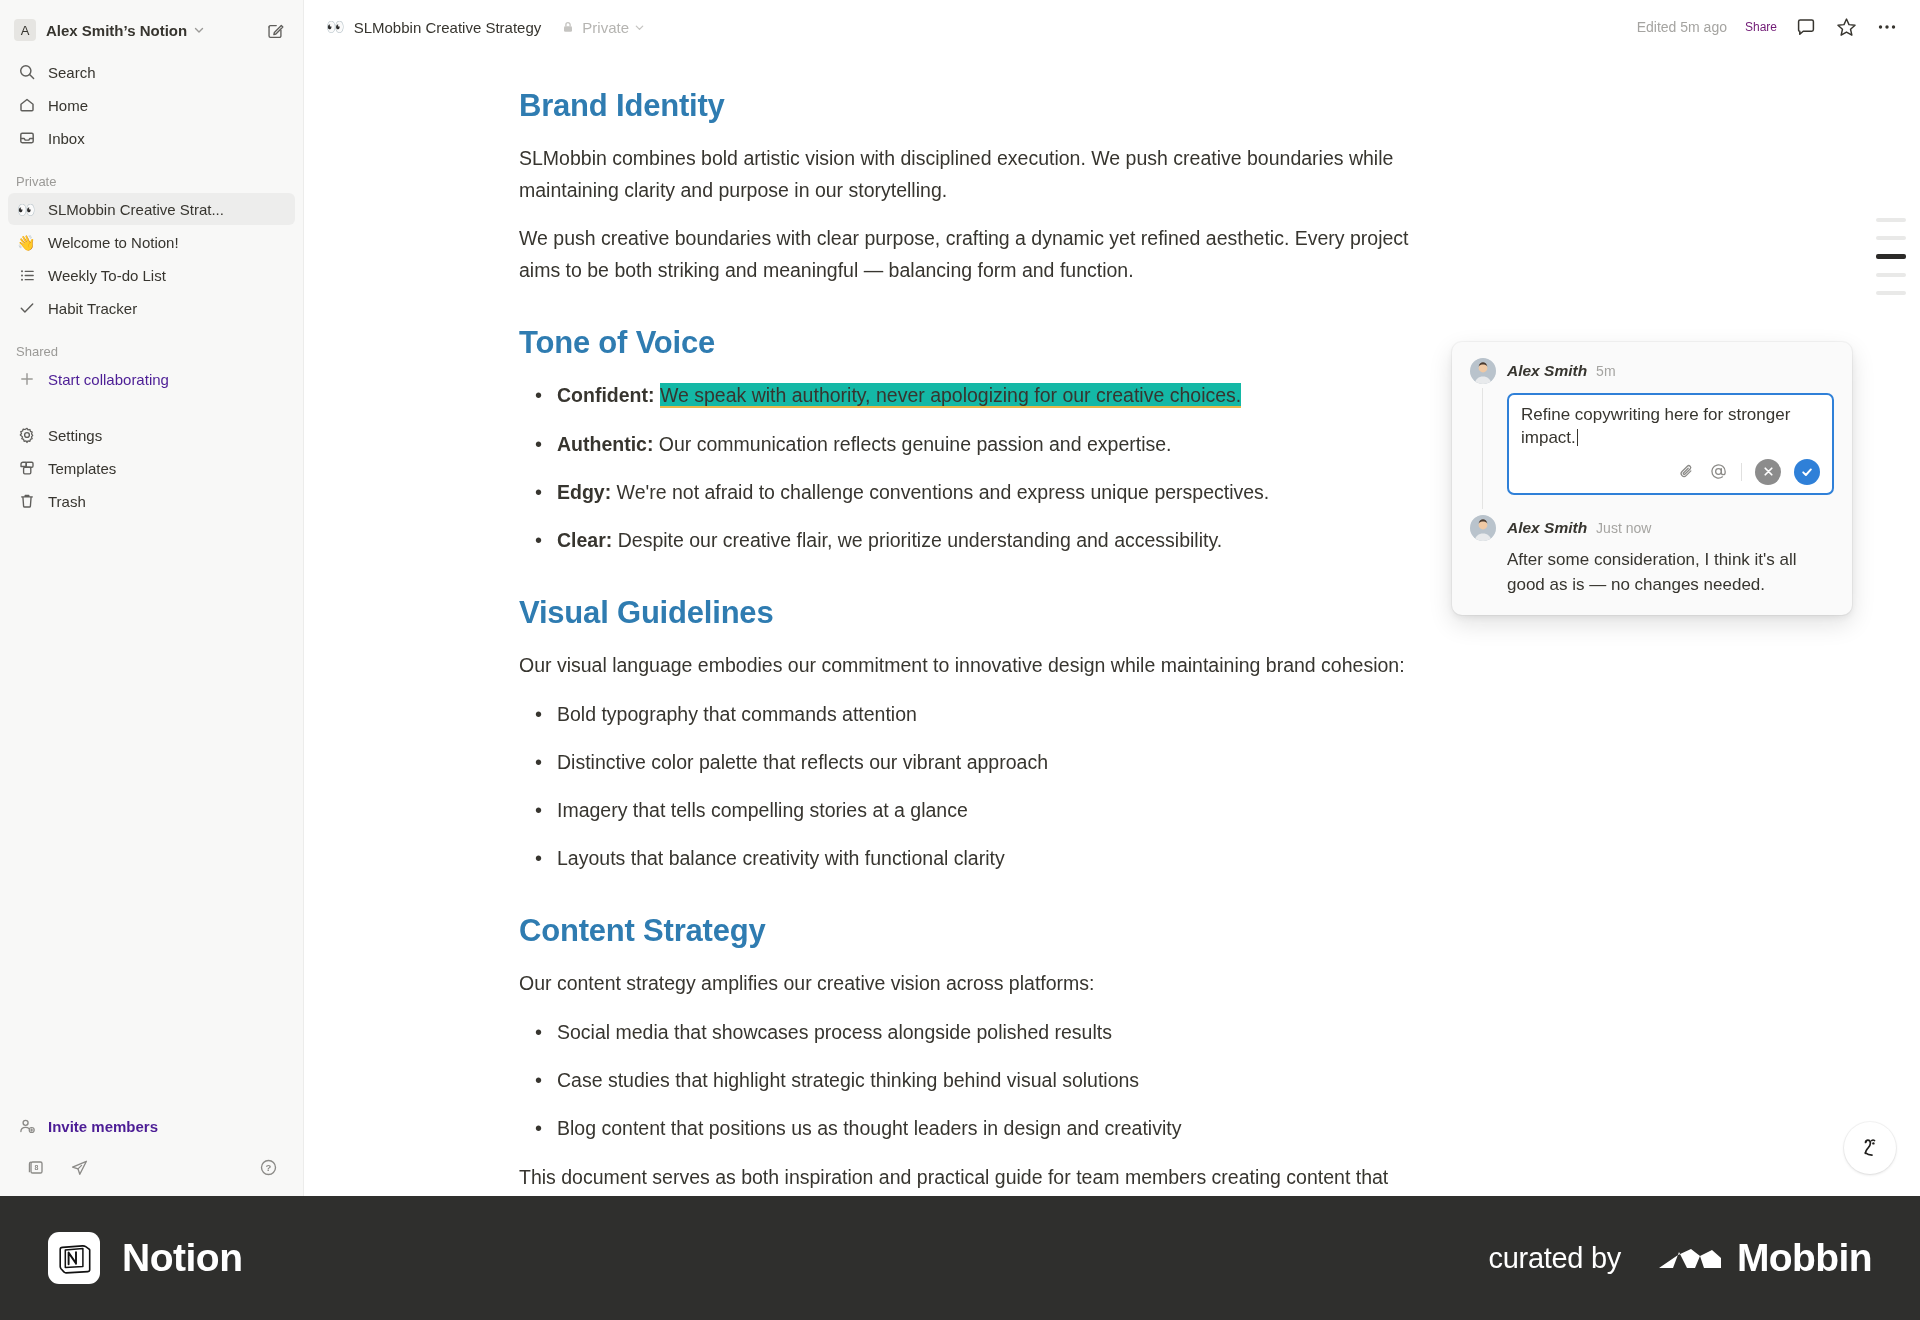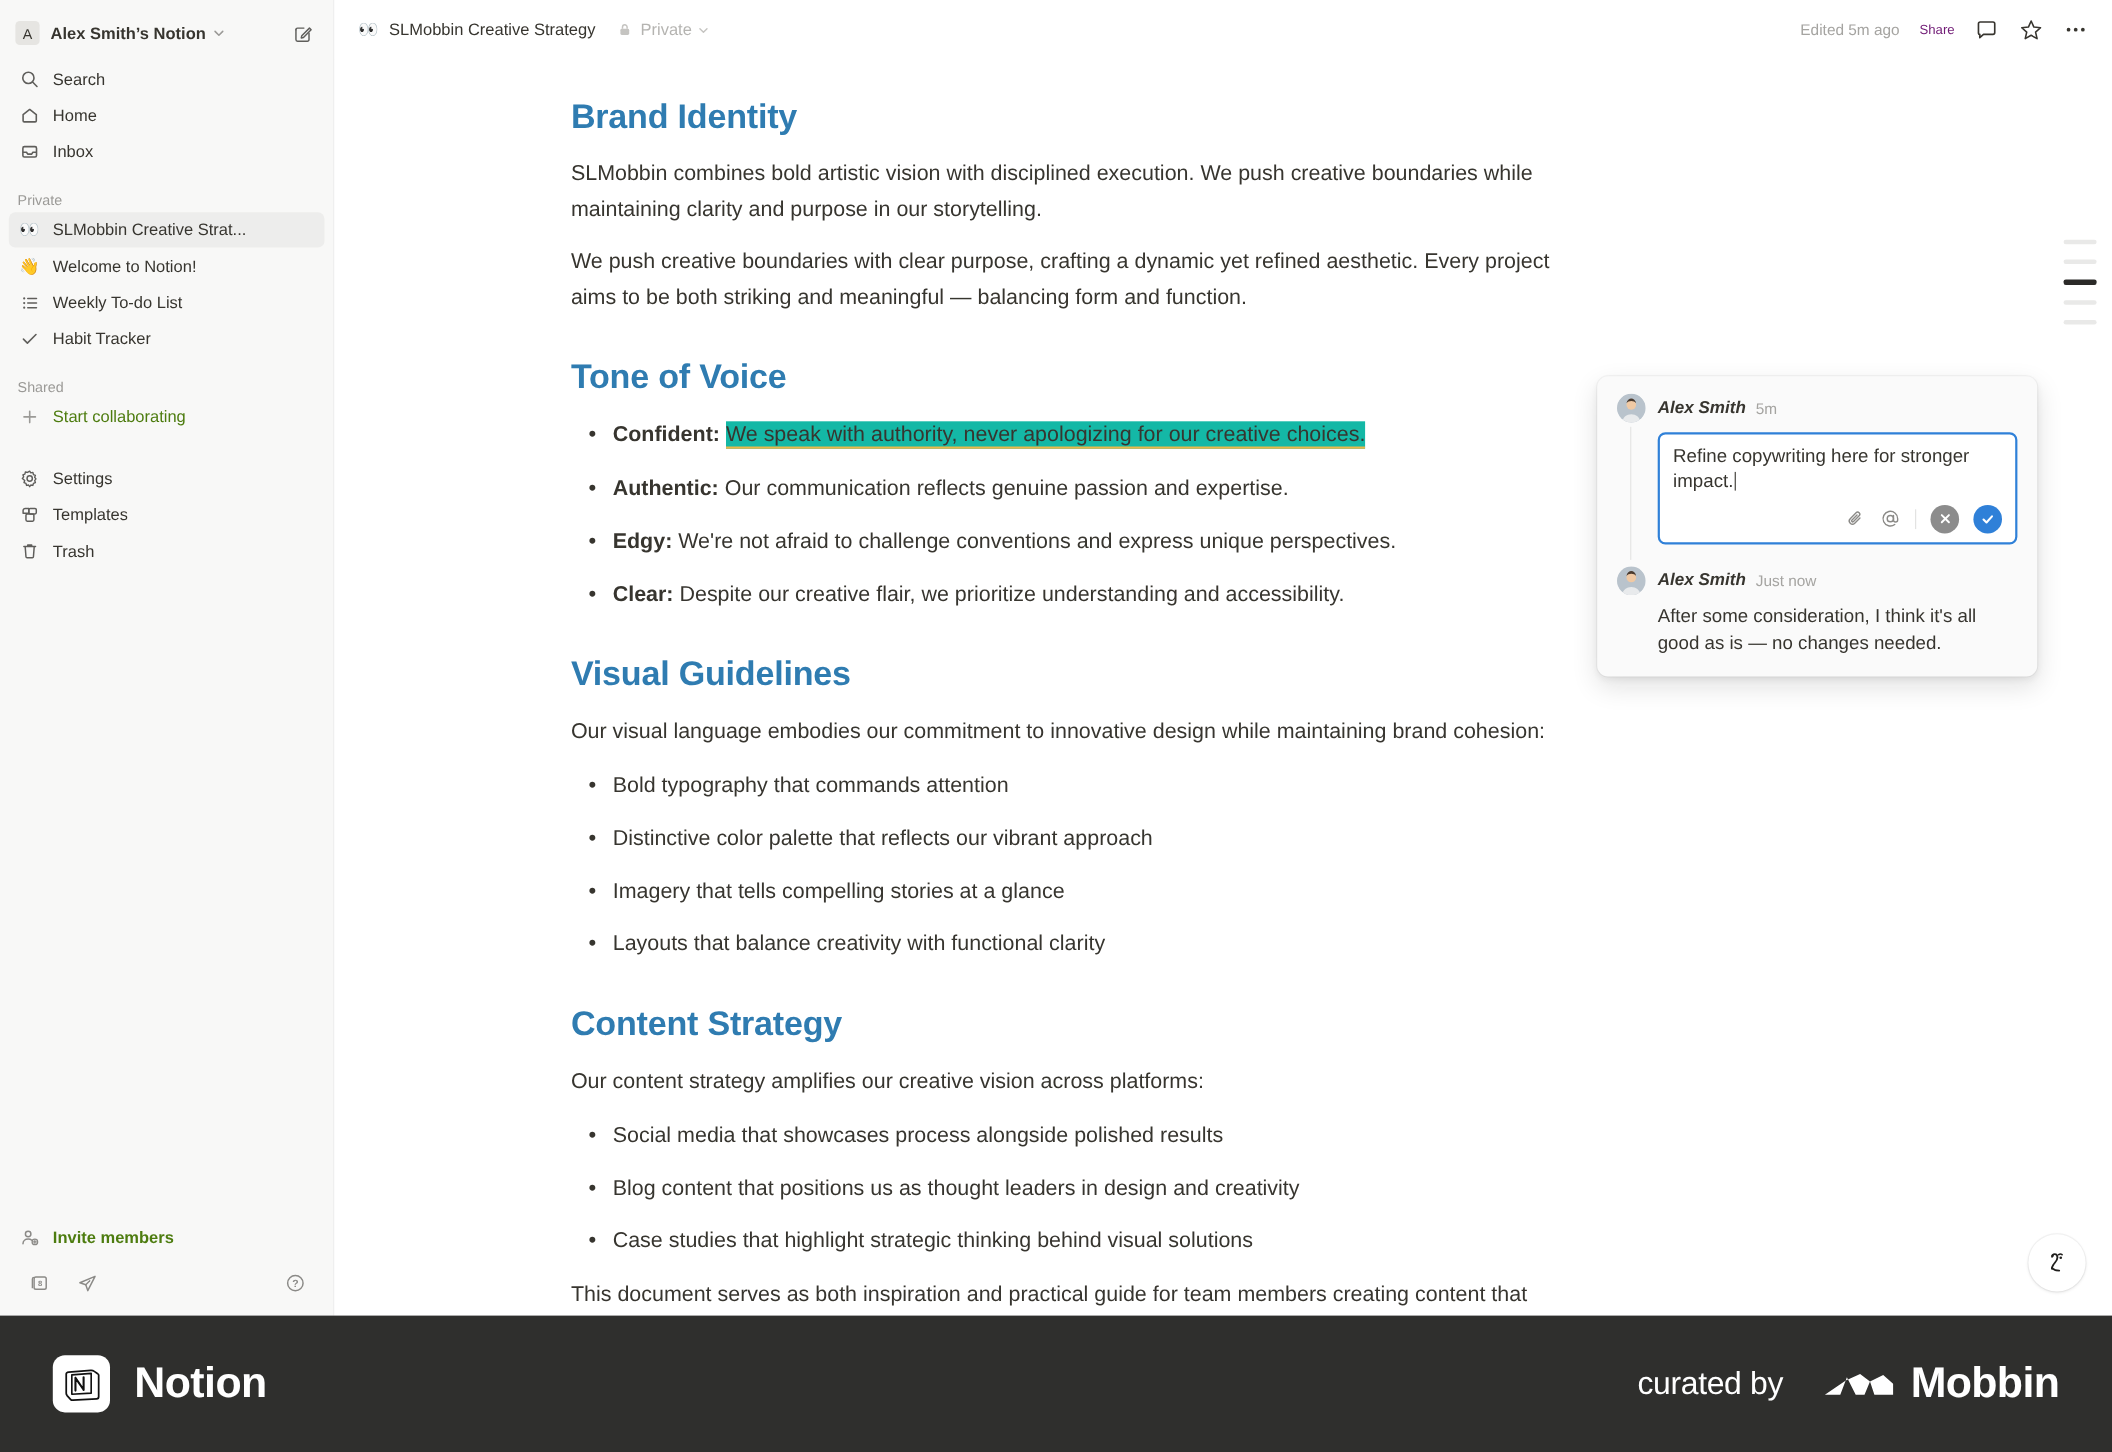--- a/index.html
+++ b/index.html
@@ -45,21 +45,21 @@
     border-radius: 6px; cursor: pointer;
   }
   .nav-item .ico {
     width: 22px; flex: 0 0 22px; color: #5f5e5b;
     display: flex; align-items: center; justify-content: center;
   }
   .nav-item .lbl {
     font-size: 15px; color: #37352f; margin-left: 10px;
     white-space: nowrap; overflow: hidden; text-overflow: ellipsis;
   }
-  .nav-item.muted .lbl { color: #4d7c0f; }
+  .nav-item.muted .lbl { color: #4c1d95; }
   .nav-item.active { background: #ededec; }
 
   .sec-label {
     font-size: 13px; font-weight: 500; color: #9b9a97;
     margin: 20px 0 4px 16px;
   }
   .emoji { font-size: 15px; line-height: 1; }
 
   .sb-bottom { position: absolute; left: 0; bottom: 0; width: 100%; padding-bottom: 14px; font-weight: bold; }
   .sb-icons {
@@ -453,22 +453,22 @@
         <li>Bold typography that commands attention</li>
         <li>Distinctive color palette that reflects our vibrant approach</li>
         <li>Imagery that tells compelling stories at a glance</li>
         <li>Layouts that balance creativity with functional clarity</li>
       </ul>
 
       <h2 class="sec gap">Content Strategy</h2>
       <p class="body tight">Our content strategy amplifies our creative vision across platforms:</p>
       <ul class="bul">
         <li>Social media that showcases process alongside polished results</li>
+        <li>Case studies that highlight strategic thinking behind visual solutions</li>
         <li>Blog content that positions us as thought leaders in design and creativity</li>
-        <li>Case studies that highlight strategic thinking behind visual solutions</li>
       </ul>
       <p class="body">This document serves as both inspiration and practical guide for team members creating content that represents SLMobbin studio.</p>
     </div>
   </main>
 
   <div class="minimap">
     <div class="mm-bar"></div>
     <div class="mm-bar"></div>
     <div class="mm-bar on"></div>
     <div class="mm-bar"></div>

